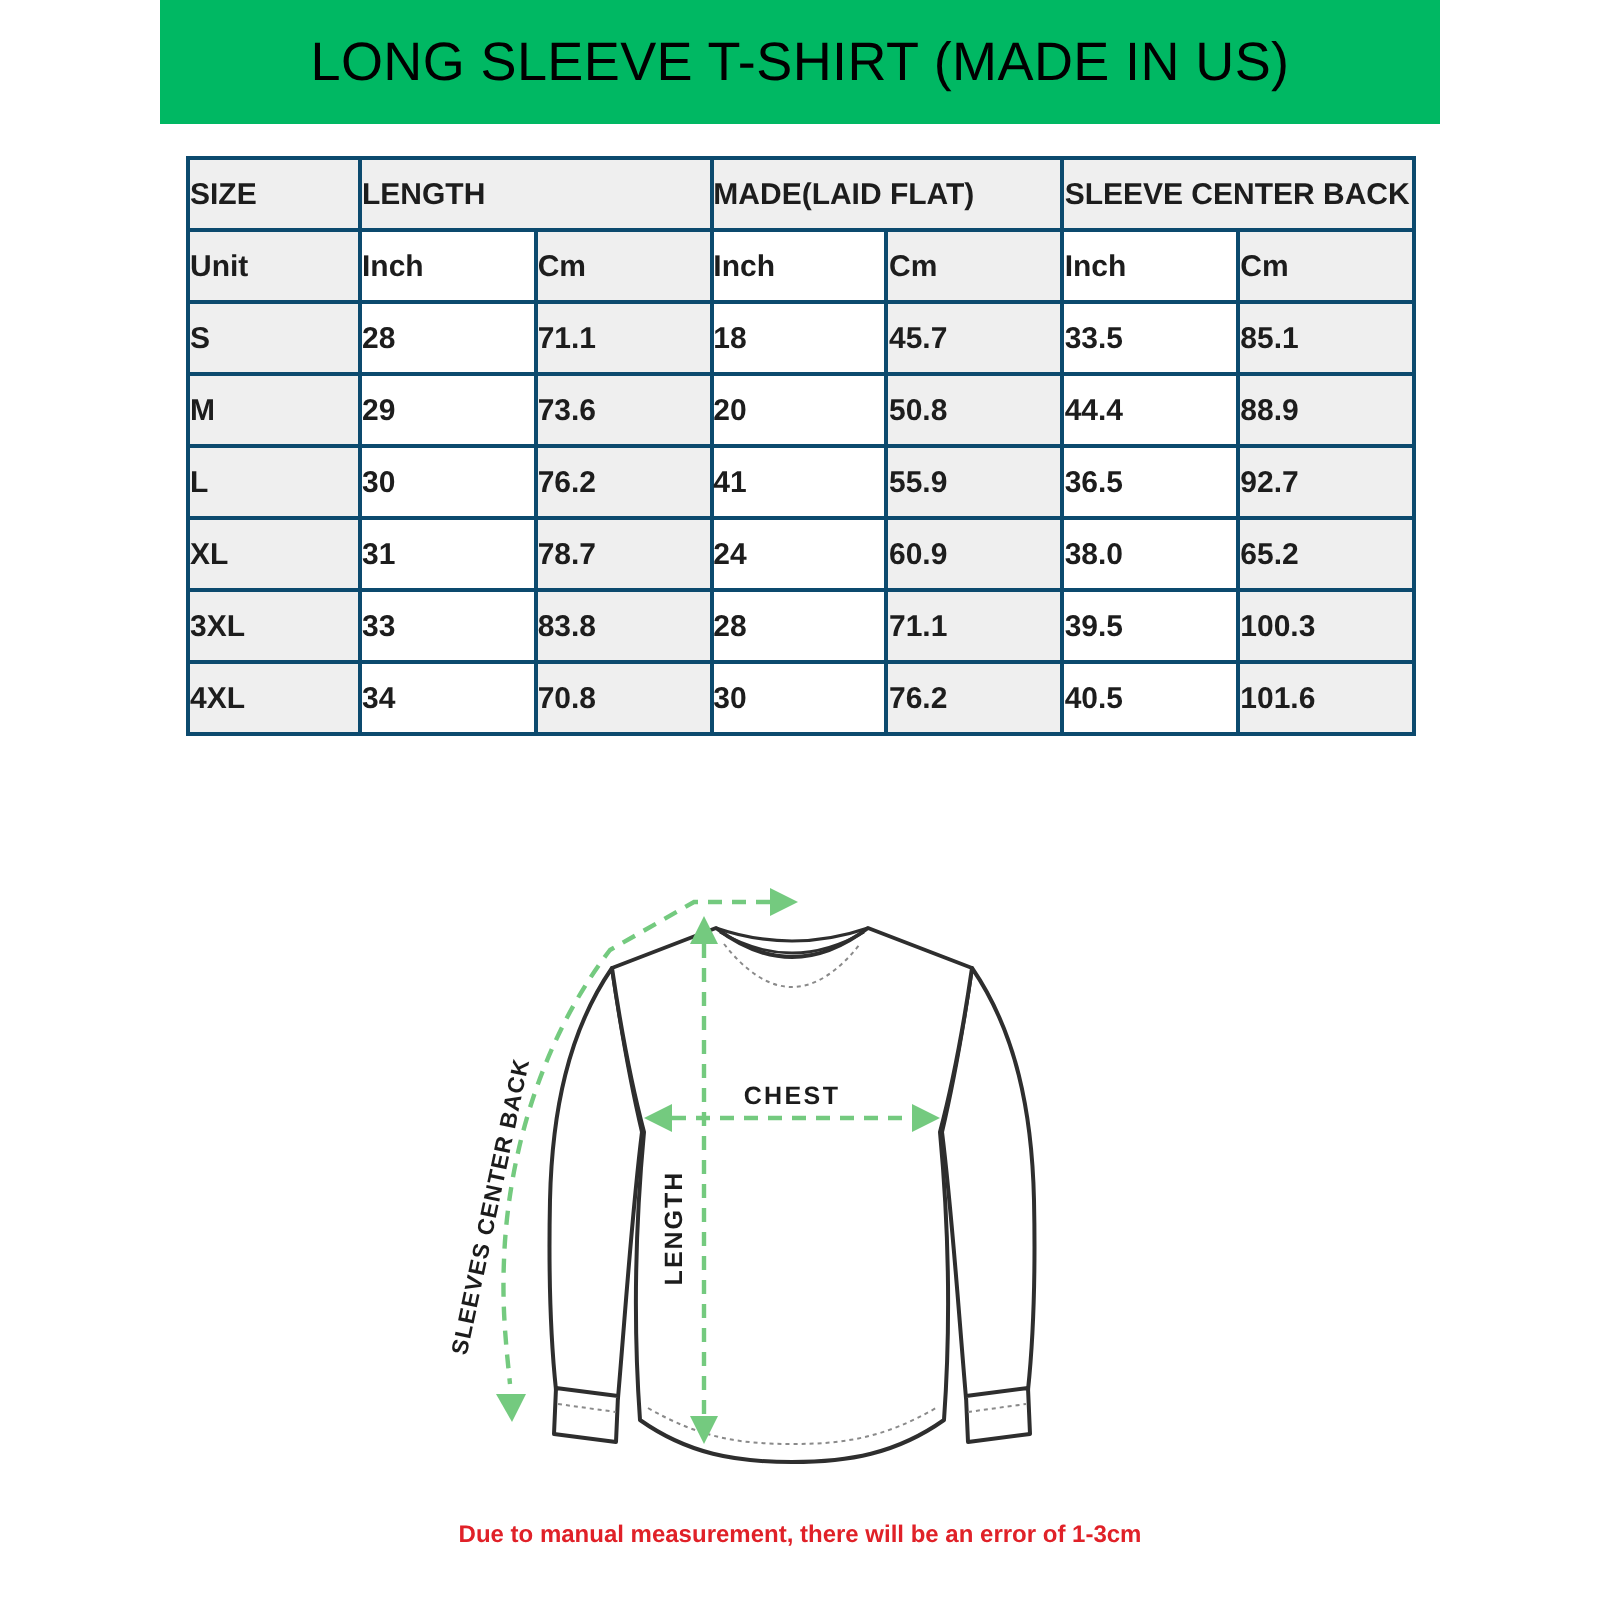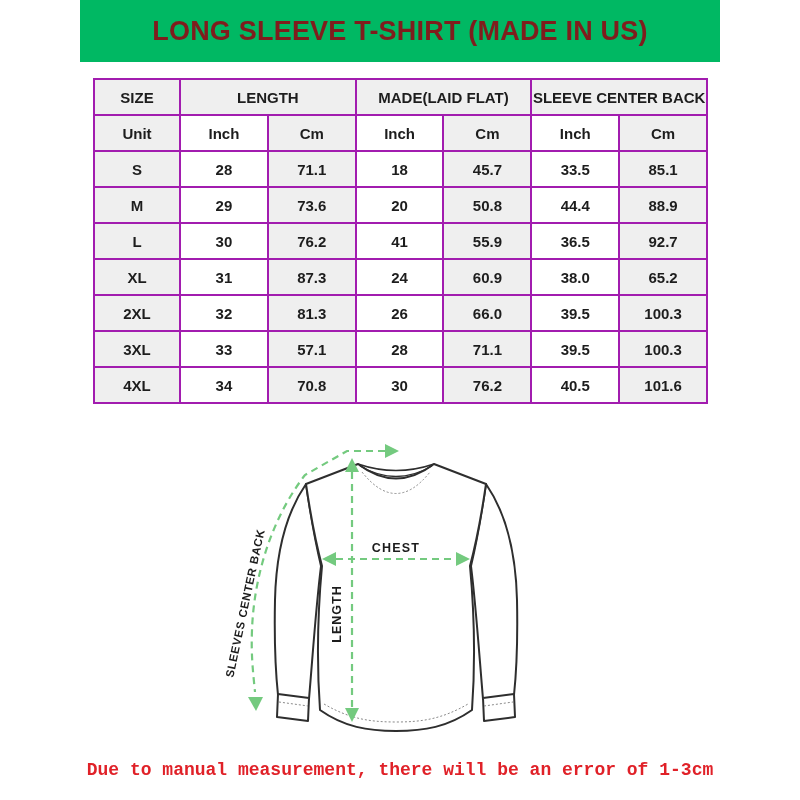--- a/index.html
+++ b/index.html
@@ -2,38 +2,38 @@
 <html><head>
 <meta charset="utf-8">
 <style>
   * { margin:0; padding:0; box-sizing:border-box; }
   html,body { width:800px; height:800px; background:#ffffff;
               font-family:"Liberation Sans", sans-serif; }
   #stage { position:relative; width:800px; height:800px; background:#ffffff; overflow:hidden; }
 
   
   .banner { position:absolute; left:80px; top:0; width:640px; height:62px;
-            background:#00b863; color:#7f1d1d; text-align:center;
-            line-height:62px; font-size:27px; font-weight:bold; letter-spacing:0.2px; }
+            background:#00b863; color:#000000; text-align:center;
+            line-height:62px; font-size:27px; font-weight:normal; letter-spacing:0.2px; }
 
   
   table.st { position:absolute; left:93px; top:78px; width:615px;
              border-collapse:collapse; table-layout:fixed;
              font-size:15px; font-weight:bold; color:#1d1d1d; }
-  table.st td, table.st th { border:2px solid #a21caf; height:36px;
-             text-align:center; vertical-align:middle; background:#ffffff;
+  table.st td, table.st th { border:2px solid #0c4a6e; height:36px;
+             text-align:left; vertical-align:middle; background:#ffffff;
              font-weight:bold; padding:0; }
   table.st .g { background:#efefef; }
 
   
   .diagram { position:absolute; left:218px; top:428px; }
 
   
   .note { position:absolute; left:0; top:760px; width:800px; text-align:center;
-          color:#e02128; font-size:18px; font-weight:bold;font-family:Liberation Mono, monospace; }
+          color:#e02128; font-size:12px; font-weight:bold; }
 </style>
 </head>
 <body>
 
 <div id="stage">
 
   <div class="banner">
     <span>LONG SLEEVE T-SHIRT (MADE IN US)</span>
   </div>
 
@@ -86,39 +86,30 @@
         <td>30</td>
         <td class="g">76.2</td>
         <td>41</td>
         <td class="g">55.9</td>
         <td>36.5</td>
         <td class="g">92.7</td>
       </tr>
       <tr>
         <td class="g">XL</td>
         <td>31</td>
-        <td class="g">87.3</td>
+        <td class="g">78.7</td>
         <td>24</td>
         <td class="g">60.9</td>
         <td>38.0</td>
         <td class="g">65.2</td>
       </tr>
       <tr>
-        <td class="g">2XL</td>
-        <td>32</td>
-        <td class="g">81.3</td>
-        <td>26</td>
-        <td class="g">66.0</td>
-        <td>39.5</td>
-        <td class="g">100.3</td>
-      </tr>
-      <tr>
         <td class="g">3XL</td>
         <td>33</td>
-        <td class="g">57.1</td>
+        <td class="g">83.8</td>
         <td>28</td>
         <td class="g">71.1</td>
         <td>39.5</td>
         <td class="g">100.3</td>
       </tr>
       <tr>
         <td class="g">4XL</td>
         <td>34</td>
         <td class="g">70.8</td>
         <td>30</td>

